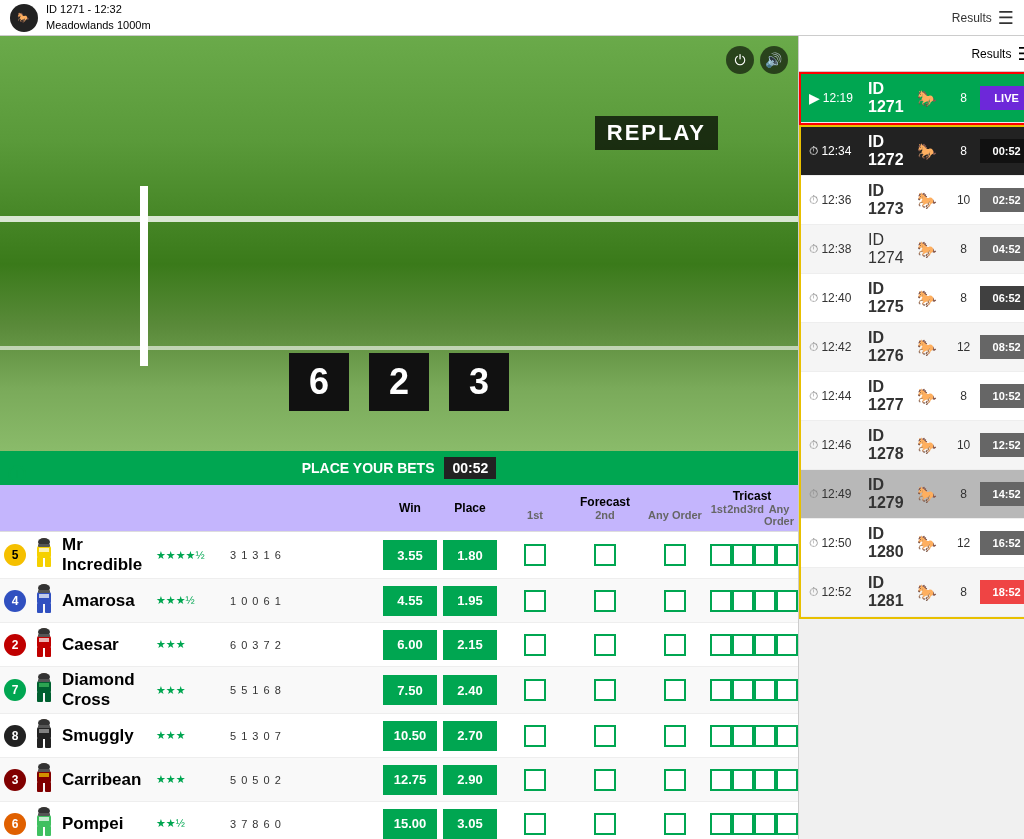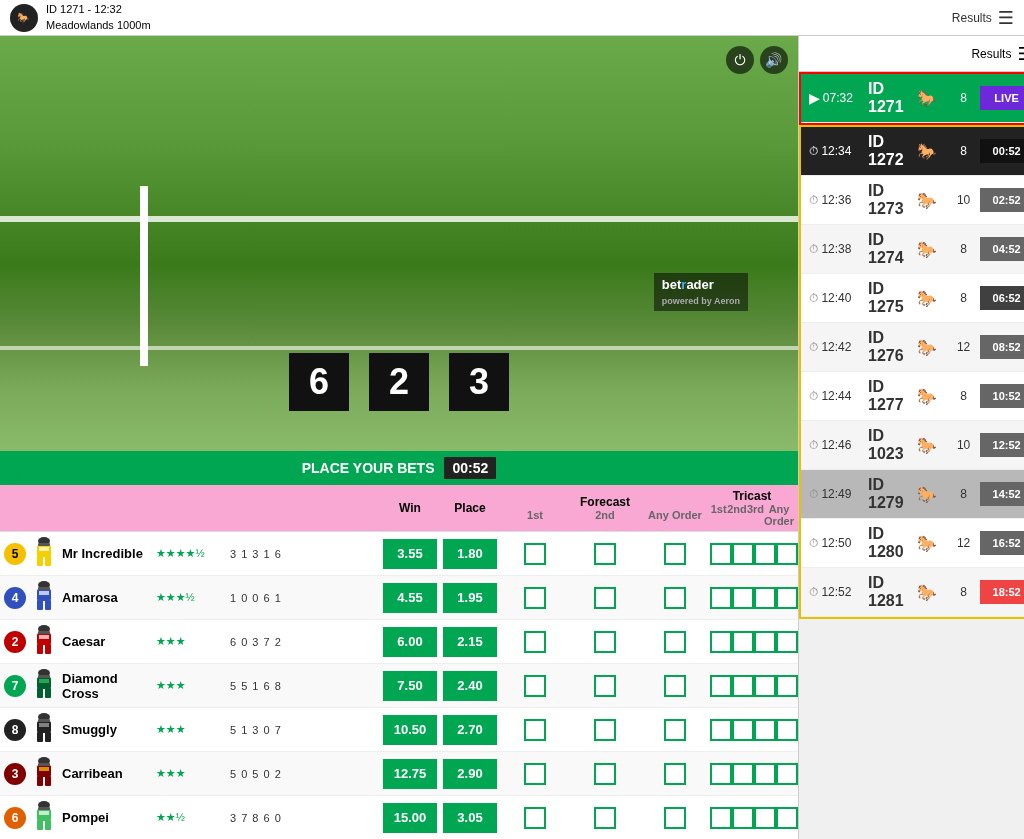--- a/index.html
+++ b/index.html
@@ -33,30 +33,30 @@
     .video-controls { position: absolute; top: 10px; right: 10px; display: flex; gap: 6px; }
     .vid-btn { width: 28px; height: 28px; background: rgba(0,0,0,0.6); border-radius: 50%; display: flex; align-items: center; justify-content: center; color: #fff; font-size: 14px; cursor: pointer; }
     
     
     .betrader-logo { position: absolute; bottom: 120px; right: 60px; background: rgba(0,0,0,0.5); color: #fff; font-size: 13px; padding: 4px 8px; font-weight: bold; }
     
     
     .betting-info { background: #fff; padding: 2px 8px; font-size: 11px; color: #333; border-bottom: 1px solid #ccc; height: 24px; display: flex; align-items: center; }
     
     
-    .betting-panel { background: #f9a8d4; flex: 1; overflow-y: auto; }
+    .betting-panel { background: #c4b5fd; flex: 1; overflow-y: auto; }
     .betting-header { background: #00a651; color: #fff; text-align: center; font-size: 14px; font-weight: bold; padding: 6px; display: flex; align-items: center; justify-content: center; gap: 10px; }
     .countdown { background: #222; color: #fff; padding: 3px 8px; font-size: 14px; font-weight: bold; }
     
     
     .horse-row { display: flex; align-items: center; border-bottom: 1px solid #eee; padding: 3px 0; min-height: 44px; }
     .horse-info { width: 380px; display: flex; align-items: center; gap: 4px; padding-left: 4px; }
     .horse-number { width: 22px; height: 22px; border-radius: 50%; display: flex; align-items: center; justify-content: center; color: #fff; font-weight: bold; font-size: 12px; flex-shrink: 0; }
     .jockey-icon { width: 28px; height: 34px; flex-shrink: 0; }
-    .horse-name { font-weight: bold; font-size: 13px; width: 90px; }
+    .horse-name { font-weight: bold; font-size: 17px; width: 90px; }
     .stars { color: #00a651; font-size: 11px; width: 70px; }
     .stats { color: #333; font-size: 11px; width: 80px; letter-spacing: 1px; }
     
     .odds-btn { width: 54px; height: 30px; background: #00a651; color: #fff; font-weight: bold; font-size: 13px; display: flex; align-items: center; justify-content: center; cursor: pointer; border: none; }
     .odds-col { width: 60px; display: flex; justify-content: center; align-items: center; }
     
     .checkbox-cell { width: 70px; display: flex; justify-content: center; align-items: center; }
     .tricast-cell { flex: 1; display: flex; justify-content: center; align-items: center; }
     .bet-checkbox { width: 22px; height: 22px; border: 2px solid #00a651; background: #fff; cursor: pointer; }
     
@@ -114,22 +114,22 @@
 
       <div class="video-bg">
 
         <div style="position:absolute;inset:0;background:linear-gradient(180deg,#6aaa4a 0%,#5a9a3a 25%,#4a8a2a 40%,#3a7a1a 55%,#5a8a3a 70%,#7aaa5a 85%,#8abb6a 100%);"></div>
 
         <div style="position:absolute;left:0;right:0;top:180px;height:6px;background:#fff;opacity:0.8;"></div>
         <div style="position:absolute;left:0;right:0;top:310px;height:4px;background:#fff;opacity:0.6;"></div>
 
         <div style="position:absolute;left:140px;top:150px;width:8px;height:180px;background:#fff;"></div>
 
-        <div class="betrader-logo" style="bottom:140px;right:50px;">bet<span style="color:#4af;">r</span>ader<br><span style="font-size:9px;color:#aaa;">powered by Aeron</span></div>
-
+
+        <div class="replay-label">REPLAY</div>
 
         <div class="race-numbers">
           <div class="race-num">6</div>
           <div class="race-num">2</div>
           <div class="race-num">3</div>
         </div>
       </div>
 
       <div class="video-controls">
         <div class="vid-btn">⏻</div>
@@ -505,21 +505,21 @@
     <div class="results-header">
       <span>Results</span>
       <span style="font-size:18px;cursor:pointer;">☰</span>
     </div>
 
     <div class="schedule" id="schedule-container">
         <div style="border: 2px solid red; margin: 0px;">
           <div class="schedule-row" style="background: rgb(0, 166, 81); color: rgb(255, 255, 255);">
     <div class="sch-time" style="color:#fff;">
       <span style="color:#fff;font-size:14px;">▶</span>
-      <span>07:32</span>
+      <span>12:19</span>
     </div>
     <div class="sch-id" style="color:#fff;font-weight:bold;">ID 1271</div>
     <div class="sch-horse" style="color:#fff;">🐎</div>
     <div class="sch-count">8</div>
     <div class="sch-timer" style="background:#6d28d9;color:#fff;;padding:2px 4px;font-size:11px;">LIVE</div>
   </div>
         </div>
         <div style="border: 2px solid rgb(232, 192, 0); margin: 0px;">
           <div class="schedule-row" style="background: rgb(34, 34, 34); color: rgb(255, 255, 255);">
     <div class="sch-time" style="color:#fff;">
@@ -539,21 +539,21 @@
     <div class="sch-id" style="font-weight:bold;">ID 1273</div>
     <div class="sch-horse" style="color:#333;">🐎</div>
     <div class="sch-count">10</div>
     <div class="sch-timer" style="background:#666;color:#fff;;padding:2px 4px;font-size:11px;">02:52</div>
   </div>
           <div class="schedule-row" style="background: rgb(245, 245, 245); color: rgb(51, 51, 51);">
     <div class="sch-time" style="color:#333;">
       <span style="color:#888;font-size:12px;">⏱</span>
       <span>12:38</span>
     </div>
-    <div class="sch-id" style="font-weight:bold;">ID 1274</div>
+    <div class="sch-id" style="font-weight:normal;">ID 1274</div>
     <div class="sch-horse" style="color:#333;">🐎</div>
     <div class="sch-count">8</div>
     <div class="sch-timer" style="background:#666;color:#fff;;padding:2px 4px;font-size:11px;">04:52</div>
   </div>
           <div class="schedule-row" style="background: rgb(255, 255, 255); color: rgb(51, 51, 51);">
     <div class="sch-time" style="color:#333;">
       <span style="color:#888;font-size:12px;">⏱</span>
       <span>12:40</span>
     </div>
     <div class="sch-id" style="font-weight:bold;">ID 1275</div>
@@ -579,21 +579,21 @@
     <div class="sch-id" style="font-weight:bold;">ID 1277</div>
     <div class="sch-horse" style="color:#333;">🐎</div>
     <div class="sch-count">8</div>
     <div class="sch-timer" style="background:#666;color:#fff;;padding:2px 4px;font-size:11px;">10:52</div>
   </div>
           <div class="schedule-row" style="background: rgb(245, 245, 245); color: rgb(51, 51, 51);">
     <div class="sch-time" style="color:#333;">
       <span style="color:#888;font-size:12px;">⏱</span>
       <span>12:46</span>
     </div>
-    <div class="sch-id" style="font-weight:bold;">ID 1023</div>
+    <div class="sch-id" style="font-weight:bold;">ID 1278</div>
     <div class="sch-horse" style="color:#333;">🐎</div>
     <div class="sch-count">10</div>
     <div class="sch-timer" style="background:#666;color:#fff;;padding:2px 4px;font-size:11px;">12:52</div>
   </div>
           <div class="schedule-row" style="background: rgb(184, 184, 184); color: rgb(51, 51, 51);">
     <div class="sch-time" style="color:#333;">
       <span style="color:#888;font-size:12px;">⏱</span>
       <span>12:49</span>
     </div>
     <div class="sch-id" style="font-weight:bold;">ID 1279</div>

